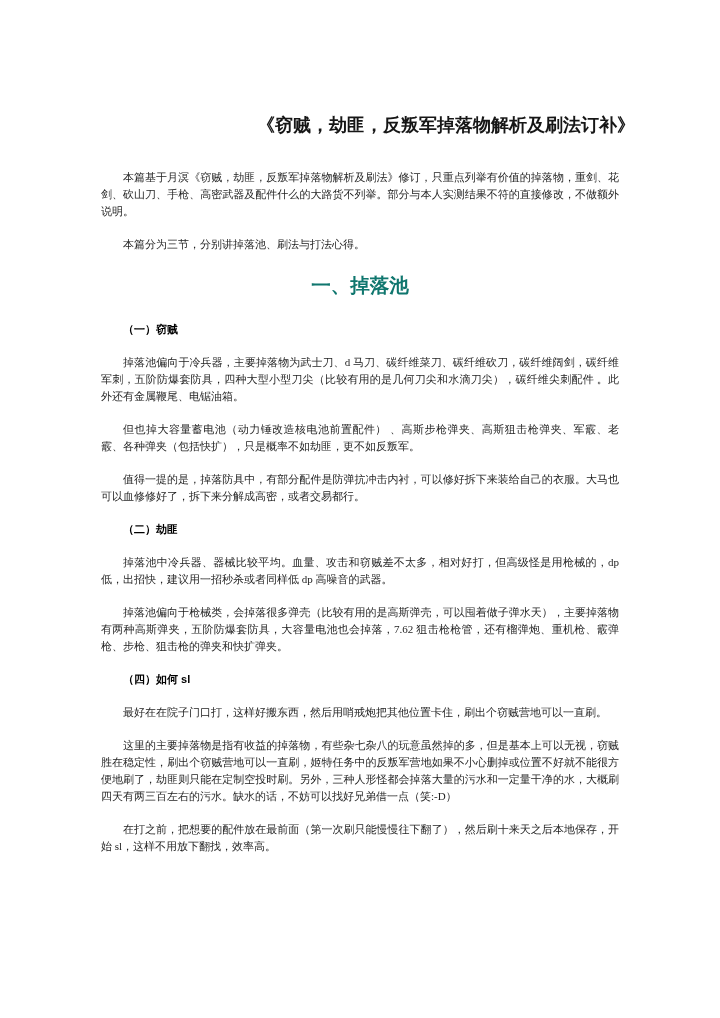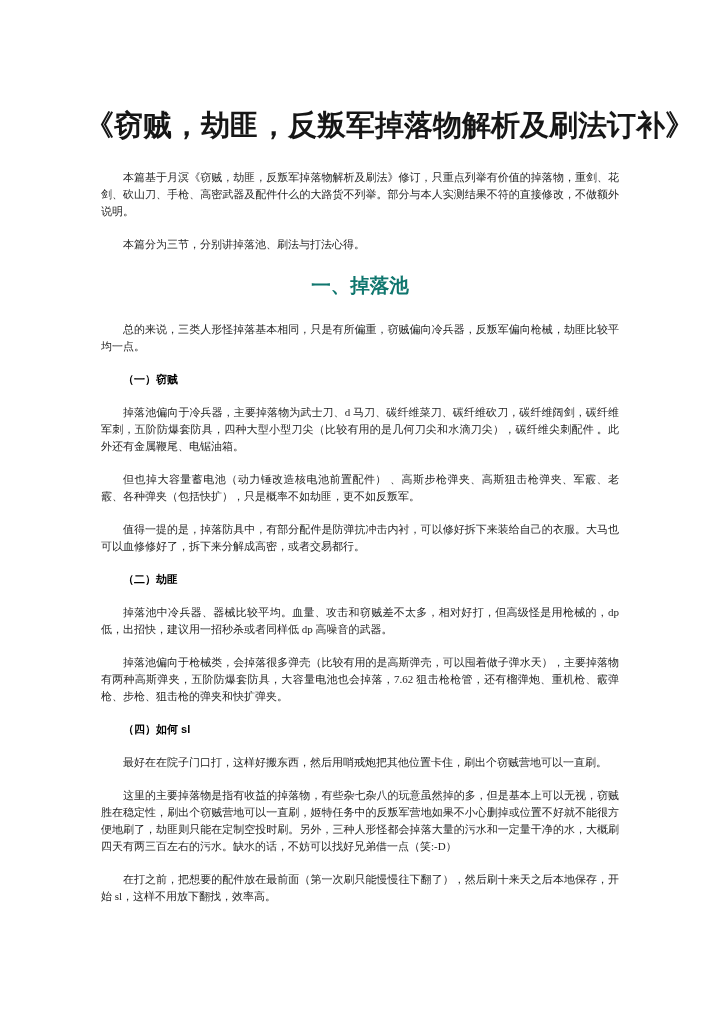--- a/index.html
+++ b/index.html
@@ -12,21 +12,21 @@
     width: 720px;
     height: 1018px;
     background: #ffffff;
     box-sizing: border-box;
     padding: 110px 85px 0 85px;
     overflow: hidden;
     color: #1f1f1f;
   }
   .doc-title {
     font-family: "Liberation Serif", "DejaVu Serif", serif;
-    font-size: 29px;
+    font-size: 18px;
     line-height: 31px;
     font-weight: bold;
     text-align: right;
     margin: 0 0 28px 0;
     color: #161616;
     white-space: nowrap;
   }
   .para {
     font-family: "Liberation Serif", "DejaVu Serif", serif;
     font-size: 11px;
@@ -57,21 +57,20 @@
 <body>
 
 <div class="page">
   <h1 class="doc-title">《窃贼，劫匪，反叛军掉落物解析及刷法订补》</h1>
 
   <p class="para">本篇基于月溟《窃贼，劫匪，反叛军掉落物解析及刷法》修订，只重点列举有价值的掉落物，重剑、花剑、砍山刀、手枪、高密武器及配件什么的大路货不列举。部分与本人实测结果不符的直接修改，不做额外说明。</p>
   <p class="para">本篇分为三节，分别讲掉落池、刷法与打法心得。</p>
 
   <h2 class="section-heading">一、掉落池</h2>
 
-  <p class="para">总的来说，三类人形怪掉落基本相同，只是有所偏重，窃贼偏向冷兵器，反叛军偏向枪械，劫匪比较平均一点。</p>
   <p class="para subsection-heading">（一）窃贼</p>
   <p class="para">掉落池偏向于冷兵器，主要掉落物为武士刀、d 马刀、碳纤维菜刀、碳纤维砍刀，碳纤维阔剑，碳纤维军刺，五阶防爆套防具，四种大型小型刀尖（比较有用的是几何刀尖和水滴刀尖），碳纤维尖刺配件 。此外还有金属鞭尾、电锯油箱。</p>
   <p class="para">但也掉大容量蓄电池（动力锤改造核电池前置配件） 、高斯步枪弹夹、高斯狙击枪弹夹、军霰、老霰、各种弹夹（包括快扩），只是概率不如劫匪，更不如反叛军。</p>
   <p class="para">值得一提的是，掉落防具中，有部分配件是防弹抗冲击内衬，可以修好拆下来装给自己的衣服。大马也可以血修修好了，拆下来分解成高密，或者交易都行。</p>
   <p class="para subsection-heading">（二）劫匪</p>
   <p class="para">掉落池中冷兵器、器械比较平均。血量、攻击和窃贼差不太多，相对好打，但高级怪是用枪械的，dp 低，出招快，建议用一招秒杀或者同样低 dp 高噪音的武器。</p>
   <p class="para">掉落池偏向于枪械类，会掉落很多弹壳（比较有用的是高斯弹壳，可以囤着做子弹水天），主要掉落物有两种高斯弹夹，五阶防爆套防具，大容量电池也会掉落，7.62 狙击枪枪管，还有榴弹炮、重机枪、霰弹枪、步枪、狙击枪的弹夹和快扩弹夹。</p>
   <p class="para subsection-heading">（四）如何 sl</p>
   <p class="para">最好在在院子门口打，这样好搬东西，然后用哨戒炮把其他位置卡住，刷出个窃贼营地可以一直刷。</p>
   <p class="para">这里的主要掉落物是指有收益的掉落物，有些杂七杂八的玩意虽然掉的多，但是基本上可以无视，窃贼胜在稳定性，刷出个窃贼营地可以一直刷，姬特任务中的反叛军营地如果不小心删掉或位置不好就不能很方便地刷了，劫匪则只能在定制空投时刷。另外，三种人形怪都会掉落大量的污水和一定量干净的水，大概刷四天有两三百左右的污水。缺水的话，不妨可以找好兄弟借一点（笑:-D）</p>

